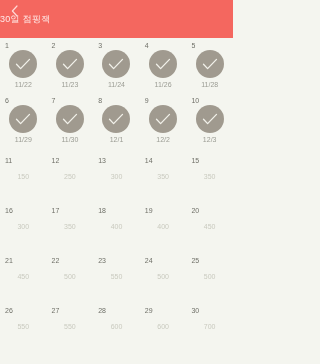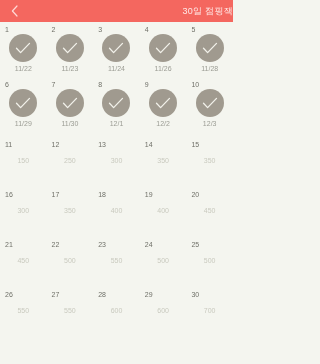--- a/index.html
+++ b/index.html
@@ -10,25 +10,25 @@
     width: 233px;
     height: 364px;
     background: #f4f5ef;
     font-family: "Liberation Sans", sans-serif;
     overflow: hidden;
   }
 
   
   .header {
     position: relative;
-    height: 22px;
+    height: 38px;
     background: #f4675f;
     display: flex;
     align-items: center;
-    justify-content: flex-end;
+    justify-content: flex-start;
   }
   .back-btn {
     position: absolute;
     left: 4px;
     top: 0;
     height: 22px;
     width: 20px;
     display: flex;
     align-items: center;
     justify-content: center;

